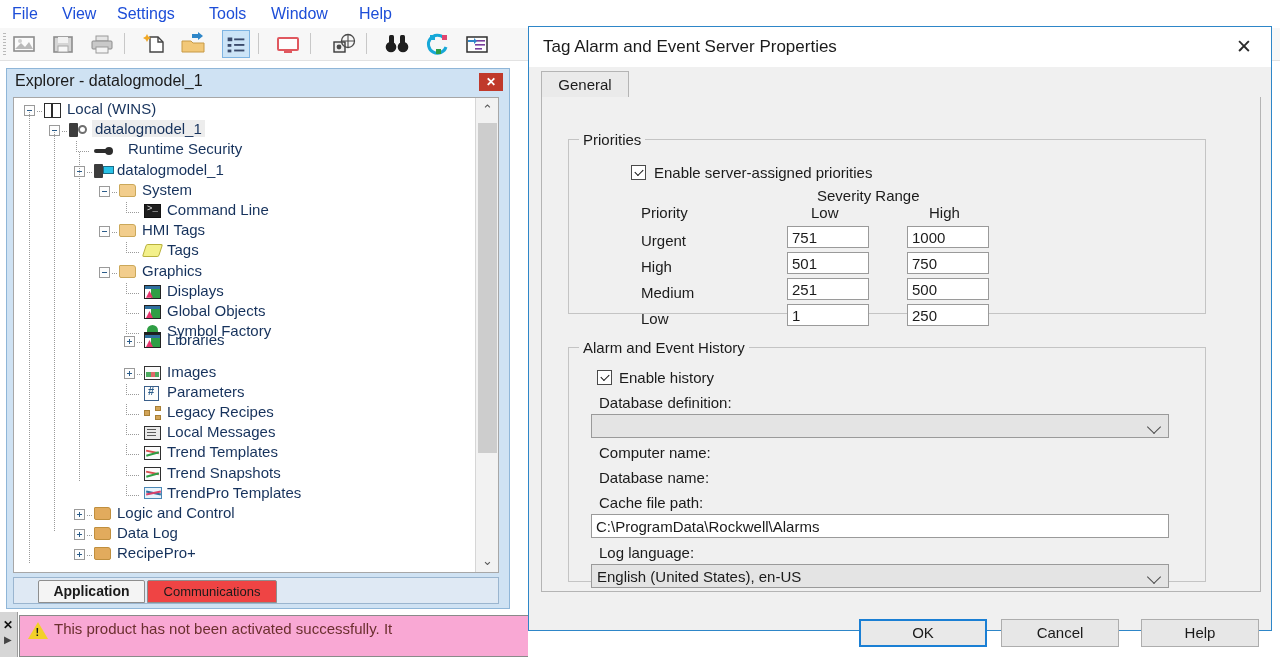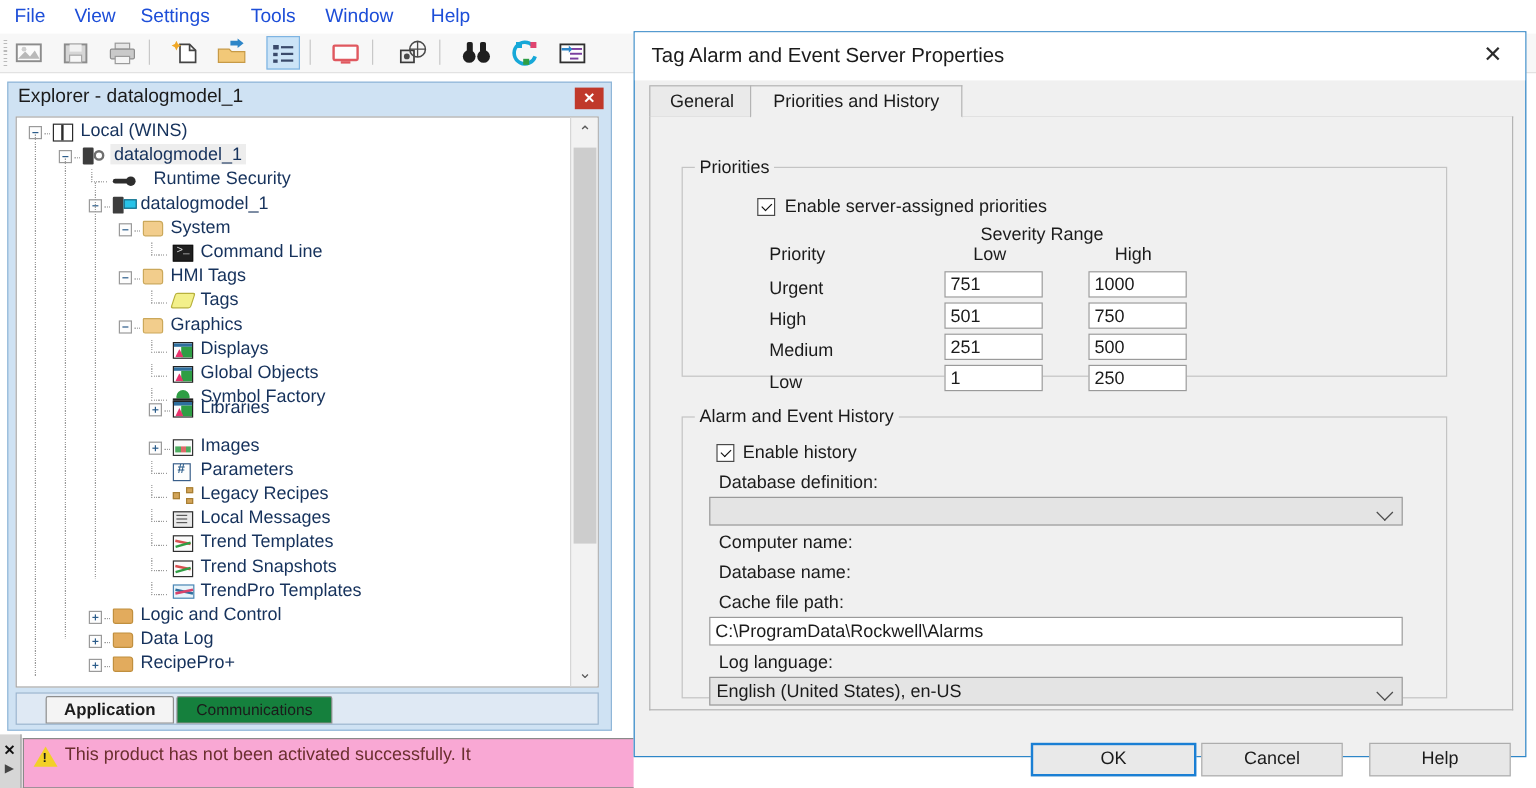--- a/index.html
+++ b/index.html
@@ -100,21 +100,21 @@
   
   .vsb{position:absolute;right:0;top:0;width:23px;height:100%;background:#f2f2f2;border-left:1px solid #d6d6d6;box-sizing:border-box;}
   .vsb .arw{position:absolute;left:0;width:23px;height:23px;color:#5a5a5a;font-size:13px;text-align:center;line-height:23px;}
   .vsb .arw.up{top:0;}
   .vsb .arw.dn{bottom:0;}
   .vsb .thumb{position:absolute;left:2px;top:25px;width:19px;height:330px;background:#cdcdcd;}
 
   
   .exp-tabs{position:absolute;left:6px;top:508px;width:486px;height:27px;background:#dfe9f4;border:1px solid #9ab5cf;box-sizing:border-box;}
   .etab{position:absolute;top:2px;height:23px;border:1px solid #8e8e8e;box-sizing:border-box;
-        background:#15803d;font-size:13px;line-height:21px;text-align:center;color:#1b1b1b;border-radius:2px 2px 0 0;}
+        background:#ef4444;font-size:13px;line-height:21px;text-align:center;color:#1b1b1b;border-radius:2px 2px 0 0;}
   .etab.active{background:#f4f4f4;font-weight:bold;font-size:14px;}
 
   
   .outwin{position:absolute;left:0;top:612px;width:528px;height:45px;background:#ffffff;}
   .out-gutter{position:absolute;left:0;top:0;width:18px;height:45px;background:#d6d6d6;border-right:1px solid #9d9d9d;box-sizing:border-box;}
   .out-gutter .g1{position:absolute;left:3px;top:6px;font-size:12px;font-weight:bold;color:#111;}
   .out-gutter .g2{position:absolute;left:4px;top:22px;font-size:10px;color:#444;}
   .out-body{position:absolute;left:19px;top:3px;right:0;bottom:0;background:#f9a8d4;border:1px solid #8a8a8a;border-right:0;box-sizing:border-box;}
   .warn-tri{position:absolute;left:8px;top:6px;width:0;height:0;border-left:10px solid transparent;border-right:10px solid transparent;border-bottom:17px solid #f2d028;}
   .warn-tri::after{content:"!";position:absolute;left:-2.5px;top:4px;font-size:11px;font-weight:bold;color:#1a1a1a;}
@@ -468,21 +468,20 @@
   </div>
 
   <div class="dialog">
     <div class="dlg-title">
       <div class="t">Tag Alarm and Event Server Properties</div>
       <div class="dlg-x">✕</div>
     </div>
 
     <div class="tabstrip">
       <div class="dtab" style="left:0px;width:88px;">General</div>
-      <div class="dtab active" style="left:84px;width:177px;">Priorities and History</div>
     </div>
 
     <div class="dlg-body">
 
       <div class="gbox" style="left:26px;top:42px;width:638px;height:175px;">
         <div class="legend">Priorities</div>
 
         <div class="cb" style="left:62px;top:25px;"></div>
         <div class="lab" style="left:85px;top:24px;">Enable server-assigned priorities</div>
 
@@ -530,18 +529,18 @@
         <input class="txtin" style="left: 22px; top: 166px; width: 578px; height: 24px;" value="C:\ProgramData\Rockwell\Alarms">
 
         <div class="lab" style="left:30px;top:196px;">Log language:</div>
         <div class="combo" style="left:22px;top:216px;width:578px;height:24px;">
           <div class="val">English (United States), en-US</div>
           <div class="chev"></div>
         </div>
       </div>
     </div>
 
-    <div class="dbtn primary" style="left:330px;top:592px;width:138px;">OK</div>
+    <div class="dbtn primary" style="left:330px;top:592px;width:128px;">OK</div>
     <div class="dbtn" style="left:472px;top:592px;width:118px;">Cancel</div>
     <div class="dbtn" style="left:612px;top:592px;width:118px;">Help</div>
   </div>
 
 </div>
 
 </body></html>

